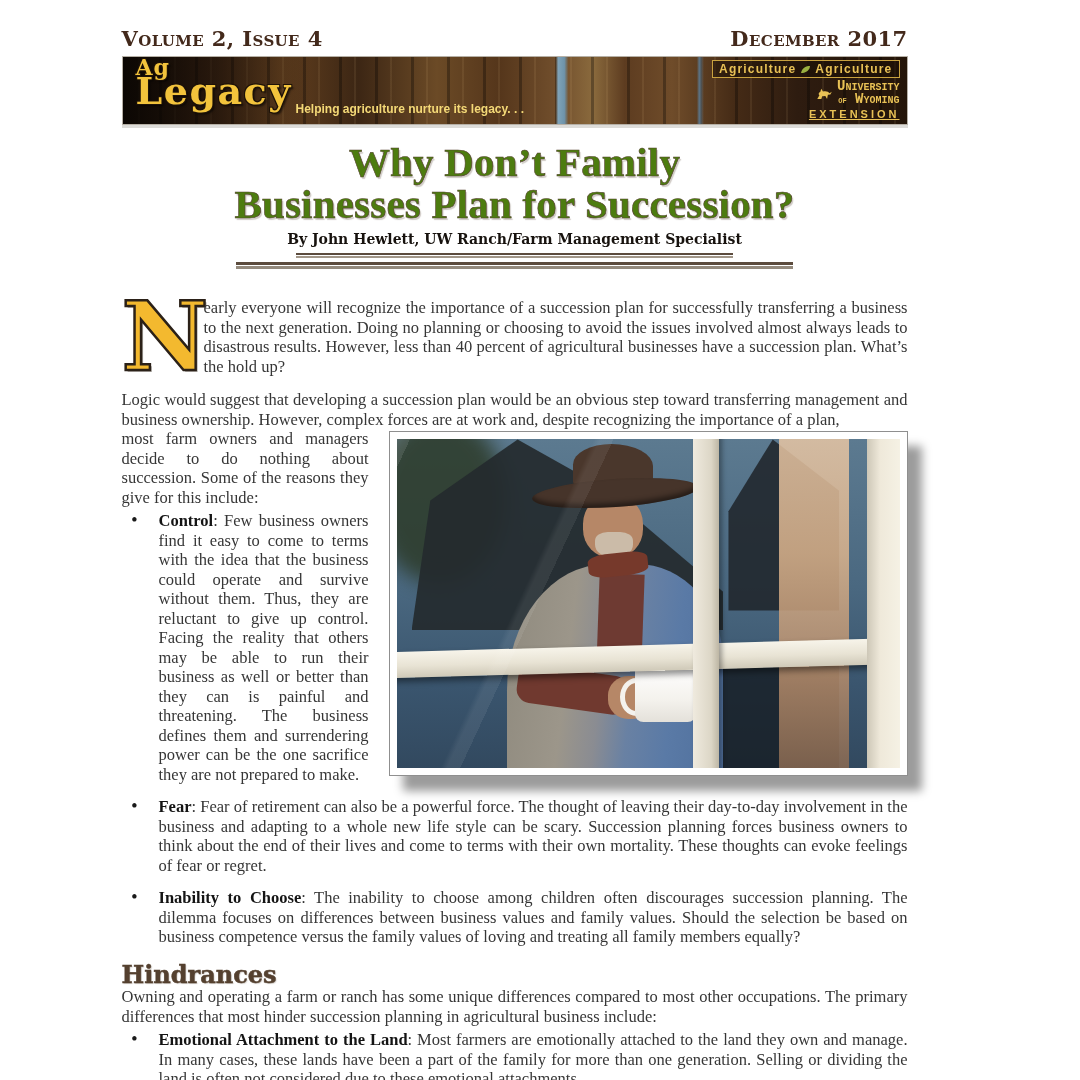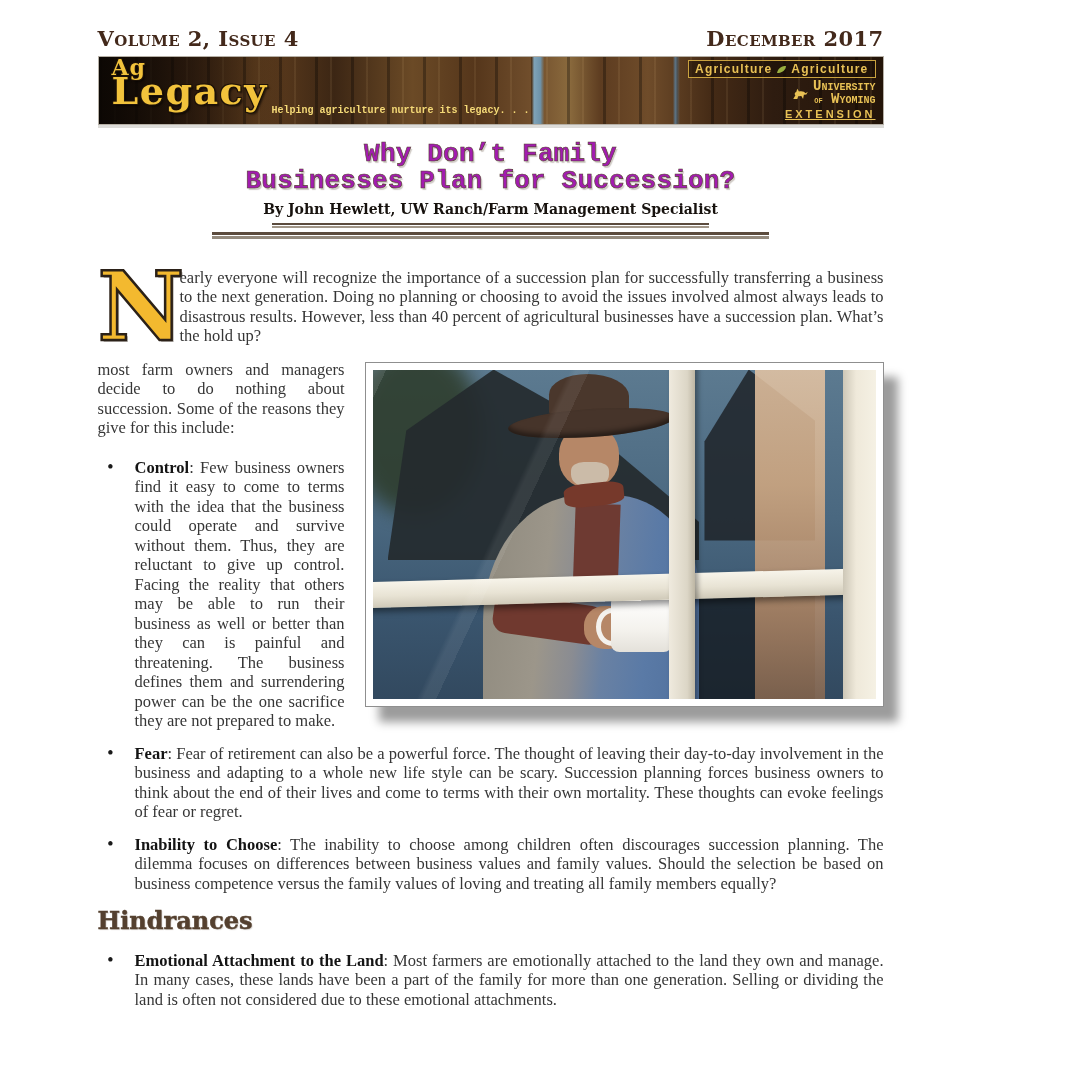--- a/index.html
+++ b/index.html
@@ -1,17 +1,17 @@
 <!DOCTYPE html>
 <html lang="en"><head>
 <meta charset="utf-8">
 <style>
   html,body{margin:0;padding:0;background:#ffffff;}
   .page{width:981px;height:1080px;background:#ffffff;position:relative;overflow:hidden;
-        font-family:"Liberation Serif",serif;}
+        font-family:"Liberation Serif",serif;padding-left:24px;}
   .inner{width:786px;margin:0 auto;position:relative;}
 
   
   .masthead{display:flex;justify-content:space-between;align-items:flex-end;margin-top:26px;
             font-family:"DejaVu Serif",serif;font-variant:small-caps;font-weight:bold;
             font-size:21px;color:#43291b;letter-spacing:.4px;}
 
   
   .banner{position:relative;height:67px;margin-top:5px;border:1px solid #b6b0a6;
           box-shadow:0 3px 0 rgba(120,115,105,.25);
@@ -23,36 +23,36 @@
               rgba(255,214,150,.08) 15px 17px, rgba(0,0,0,0) 17px 36px),
             linear-gradient(90deg,#2a1a0f 0%,#4a2d18 10%,#63401f 20%,#3c2614 30%,#6b4a26 40%,
               #55361b 48%,#74512e 56%,#8a6a3d 60%,#5d3c20 64%,#6f4c2a 70%,#452b16 78%,
               #2e1c10 86%,#241509 100%);}
   .logo{position:absolute;left:13px;top:1px;color:#f2c33c;font-family:"DejaVu Serif",serif;
         font-weight:bold;line-height:.88;
         text-shadow:1px 1px 0 #1d1208,-1px -1px 0 #1d1208,1px -1px 0 #1d1208,-1px 1px 0 #1d1208,2px 2px 2px rgba(0,0,0,.6);}
   .logo .l1{display:block;font-size:22px;letter-spacing:1px;}
   .logo .l2{display:block;font-size:38px;margin-top:-3px;letter-spacing:1.5px;}
   .tagline{position:absolute;left:173px;bottom:8px;color:#f4d977;
-           font-family:Liberation Mono, monospace;font-weight:bold;font-size:10px;}
+           font-family:Liberation Sans, sans-serif;font-weight:bold;font-size:12px;}
   .uwblock{position:absolute;right:7px;top:3px;display:flex;flex-direction:column;align-items:flex-end;}
   .aghort{display:flex;align-items:center;gap:4px;border:1px solid #c9a23f;background:rgba(26,15,6,.55);
           padding:1px 6px;color:#e8c155;font-family:"Liberation Sans",sans-serif;
           font-size:12px;font-weight:bold;letter-spacing:1.2px;}
   .uwrow{display:flex;align-items:center;gap:4px;margin-top:2px;}
   .uwname{font-family:Liberation Mono, monospace;font-variant:small-caps;font-weight:bold;
           color:#e8c155;font-size:14px;line-height:.9;text-align:right;}
   .uwname .ofw{font-size:10px;}
   .ext{font-family:"Liberation Sans",sans-serif;font-weight:bold;color:#e8c155;
        font-size:11px;letter-spacing:3px;margin-top:3px;text-decoration:underline;}
 
   
   .titleblock{text-align:center;margin-top:16px;}
-  .title{font-family:Liberation Mono, monospace;font-weight:bold;font-size:26px;line-height:1.03;
-         color:#a21caf;letter-spacing:.2px;-webkit-text-stroke:.6px #54402f;
+  .title{font-family:Liberation Serif, serif;font-weight:bold;font-size:41px;line-height:1.03;
+         color:#4d7c0f;letter-spacing:.2px;-webkit-text-stroke:.6px #54402f;
          text-shadow:1.5px 1.5px 1px rgba(84,64,47,.28);}
   .title span{display:block;}
   .byline{margin-top:6px;font-family:"DejaVu Serif",serif;font-weight:bold;
           font-size:14px;color:#17120e;}
   .rule1{width:437px;margin:6px auto 0;height:1px;border-top:2px solid #5c4c3e;border-bottom:2px solid #a29789;}
   .rule2{width:557px;margin:4px auto 0;height:1px;border-top:3px solid #5c4c3e;border-bottom:3px solid #948a7d;}
 
   
   .content{margin-top:29px;font-size:16.5px;line-height:19.5px;text-align:justify;
            color:#363636;hyphens:auto;}
@@ -106,21 +106,21 @@
   .bar-v{left:59%;top:-2%;width:5.2%;height:104%;
          background:linear-gradient(90deg,#efeade 0%,#dcd6c6 70%,#bdb6a4 100%);
          box-shadow:3px 0 5px rgba(0,0,0,.35);}
   .glare{left:0;top:0;width:100%;height:100%;
          background:linear-gradient(115deg,rgba(255,255,255,.10) 0 2%,rgba(0,0,0,0) 2% 30%,
                     rgba(255,255,255,.07) 31% 33%,rgba(0,0,0,0) 33%);}
 
   
   ul.blist{margin:4px 0 0;padding:0;list-style:none;}
   ul.blist li{position:relative;padding-left:37px;margin-top:13px;}
-  ul.blist li:first-child{margin-top:20px;}
+  ul.blist li:first-child{margin-top:4px;}
   ul.blist li::before{content:"\2022";position:absolute;left:10px;top:-1px;color:#1a1a1a;font-weight:bold;}
   .lead-b{font-weight:bold;color:#141414;}
   .hindrances-h{font-family:"DejaVu Serif",serif;font-weight:bold;font-size:24px;margin:18px 0 3px;
                 color:#54402f;-webkit-text-stroke:.5px #54402f;text-align:left;
                 text-shadow:1px 1px 1px rgba(84,64,47,.25);}
   ul.hlist li{margin-top:3px;}
   .clearfix::after{content:"";display:block;clear:both;}
 
   .leaf-icon{display:inline-block;width:11px;height:9px;}
   .horse-icon{display:inline-block;width:17px;height:14px;}
@@ -174,20 +174,21 @@
       <div class="rule2"></div>
     </div>
 
     <div class="content clearfix">
 
       <p class="para">
         <span class="dropcap">N</span>
         <span>early everyone will recognize the importance of a succession plan for successfully transferring a business to the next generation. Doing no planning or choosing to avoid the issues involved almost always leads to disastrous results. However, less than 40 percent of agricultural businesses have a succession plan. What’s the hold up?</span>
       </p>
 
+      <p class="para tight">Logic would suggest that developing a succession plan would be an obvious step toward transferring management and business ownership. However, complex forces are at work and, despite recognizing the importance of a plan,</p>
 
       <div class="photo-float">
         <div class="scene">
           <div class="foliage"></div>
           <div class="barn1"></div>
           <div class="barn2"></div>
           <div class="pane-dark"></div>
           <div class="torso"></div>
           <div class="shirt"></div>
           <div class="face"></div>
@@ -215,20 +216,21 @@
         </li>
         <li>
           <span class="lead-b">Fear</span><span>: Fear of retirement can also be a powerful force. The thought of leaving their day-to-day involvement in the business and adapting to a whole new life style can be scary. Succession planning forces business owners to think about the end of their lives and come to terms with their own mortality. These thoughts can evoke feelings of fear or regret.</span>
         </li>
         <li>
           <span class="lead-b">Inability to Choose</span><span>: The inability to choose among children often discourages succession planning. The dilemma focuses on differences between business values and family values. Should the selection be based on business competence versus the family values of loving and treating all family members equally?</span>
         </li>
       </ul>
 
       <h2 class="hindrances-h">Hindrances</h2>
+      <p class="para tight">Owning and operating a farm or ranch has some unique differences compared to most other occupations. The primary differences that most hinder succession planning in agricultural business include:</p>
 
       <ul class="blist hlist">
         <li>
           <span class="lead-b">Emotional Attachment to the Land</span><span>: Most farmers are emotionally attached to the land they own and manage. In many cases, these lands have been a part of the family for more than one generation. Selling or dividing the land is often not considered due to these emotional attachments.</span>
         </li>
       </ul>
 
     </div>
   </div>
 </div>

